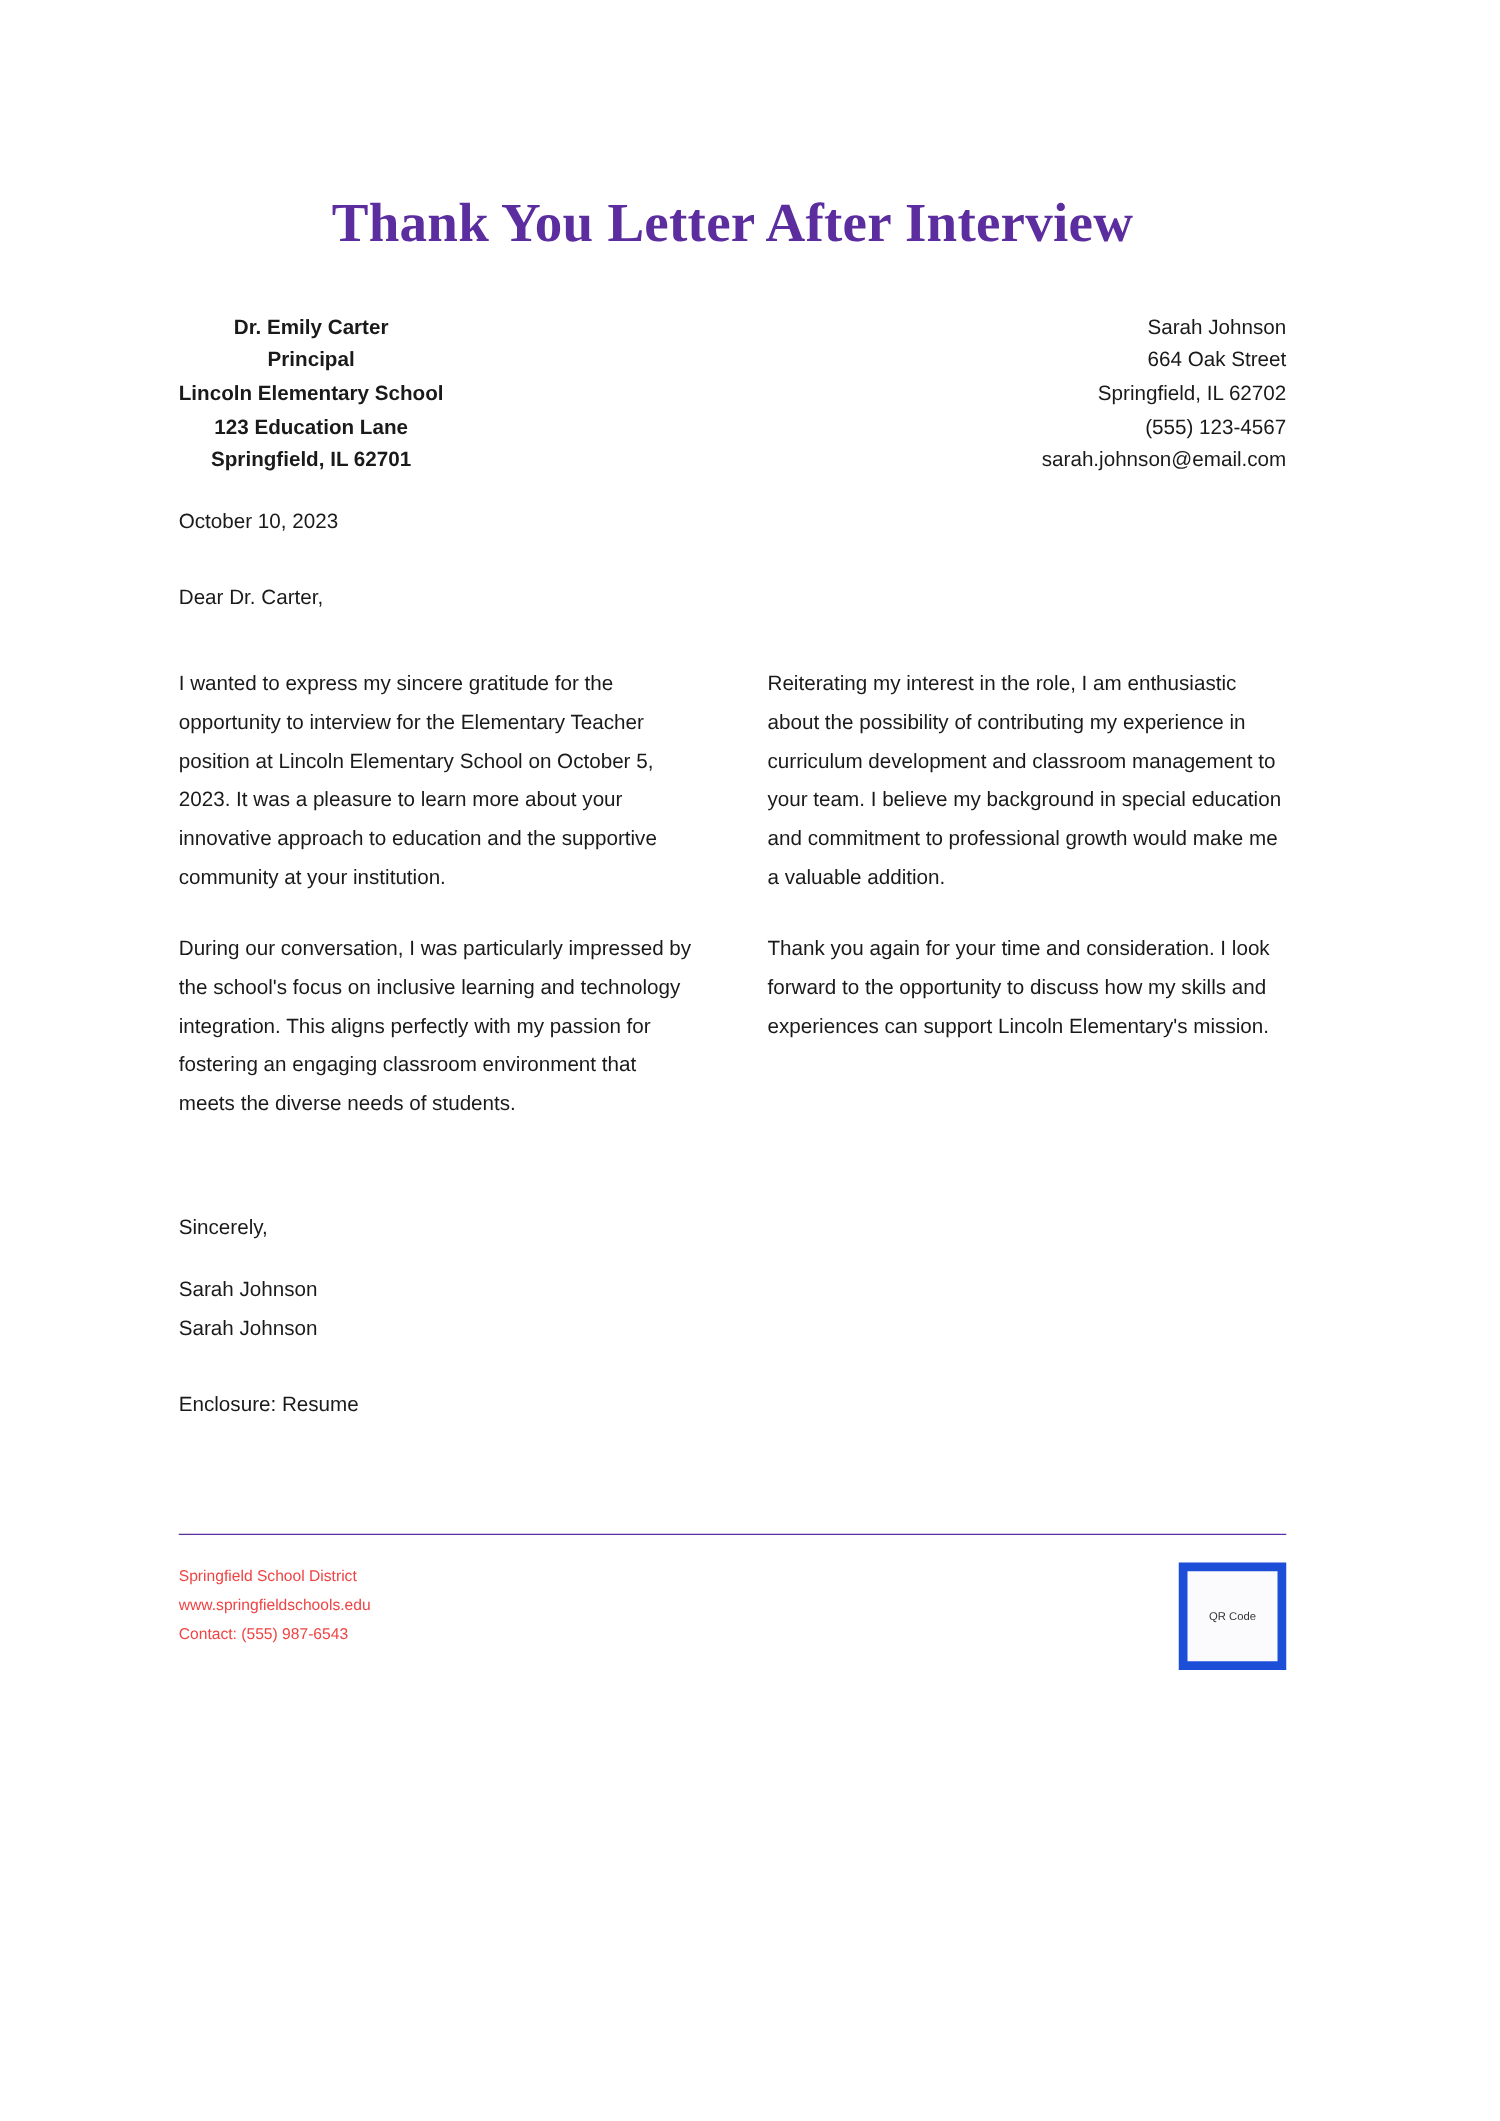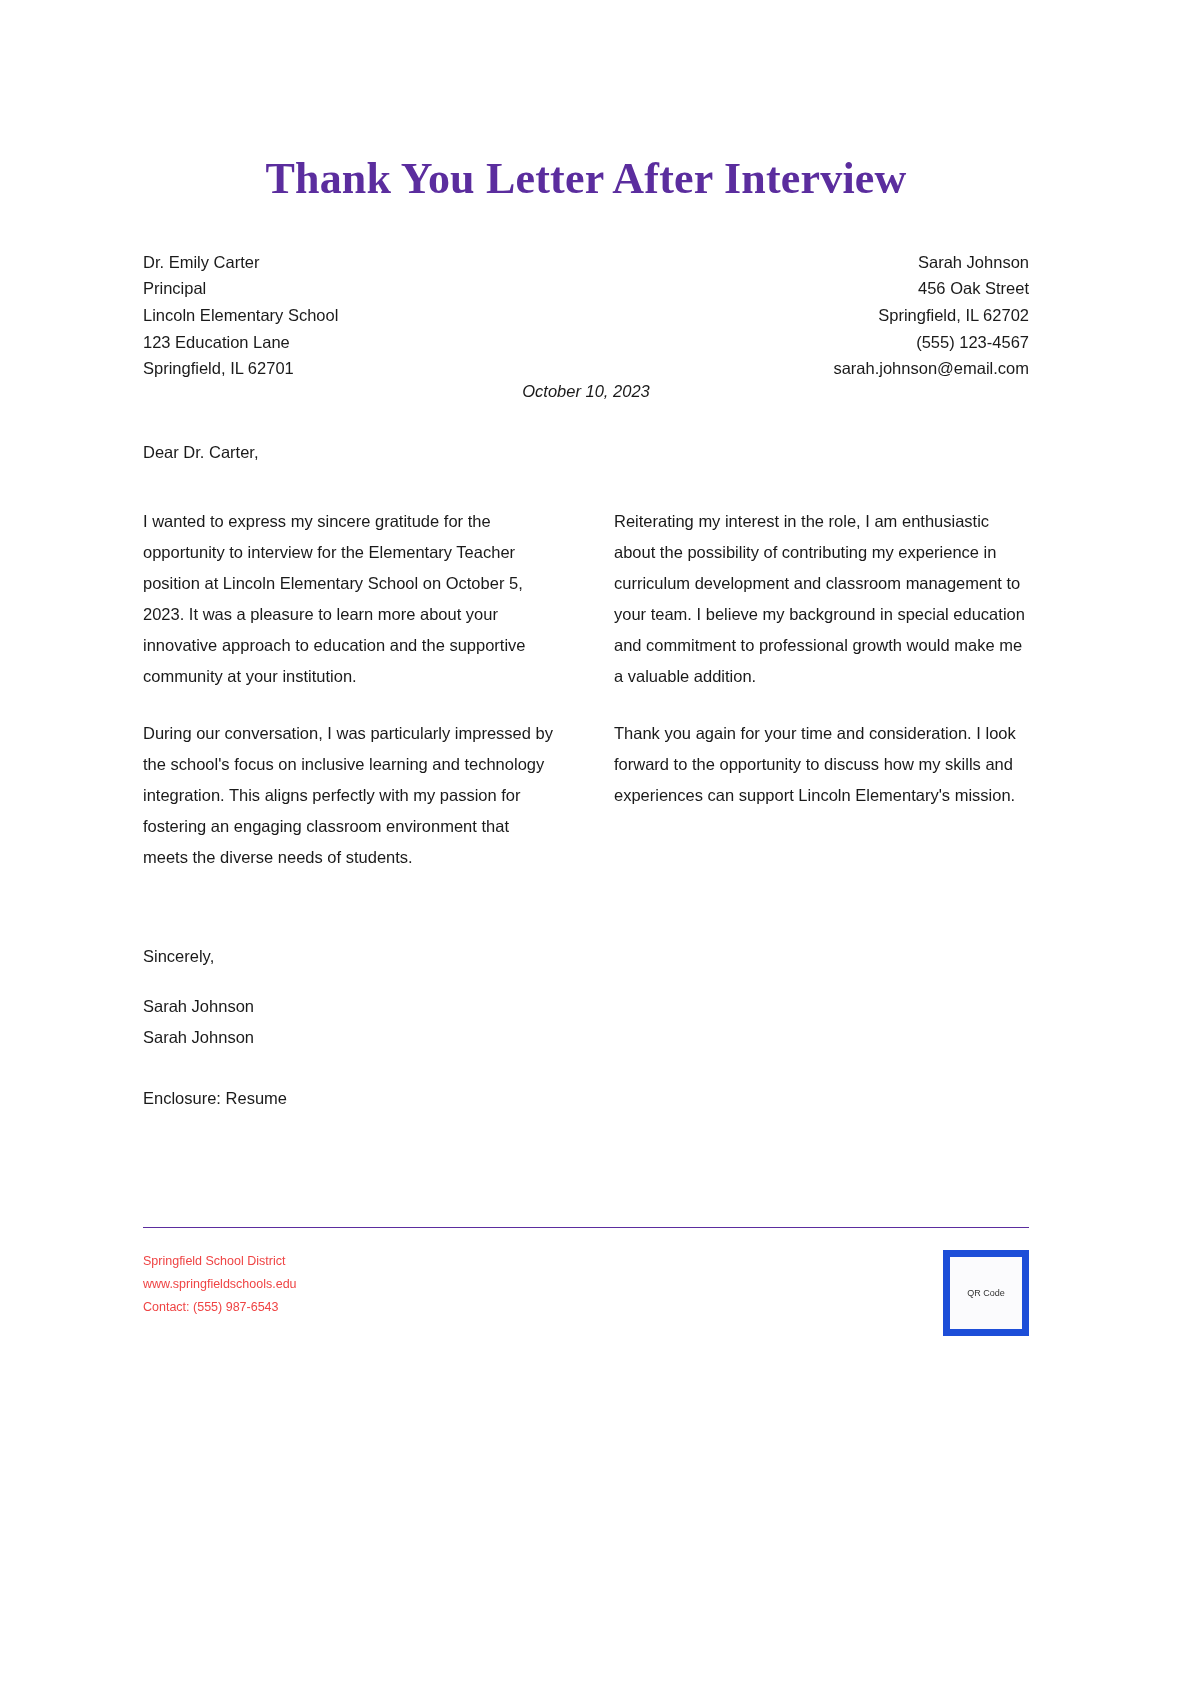--- a/index.html
+++ b/index.html
@@ -38,27 +38,27 @@
   .addresses {
     display: flex;
     justify-content: space-between;
     align-items: flex-start;
     margin-top: 44px;
   }
   .addr-block {
     font-size: 16.5px;
     line-height: 1.62;
   }
-  .addr-left { text-align: left; }
+  .addr-left { text-align: center; font-weight: bold; }
   .addr-right { text-align: right; }
   .addr-line { white-space: nowrap; }
   .date-line {
-    text-align: center;
+    text-align: left;
     font-size: 16.5px;
-    font-style: italic;
+    margin-top: 26px;
   }
   .salutation {
     font-size: 16.5px;
     margin-top: 42px;
   }
   .body-cols {
     display: flex;
     gap: 56px;
     margin-top: 44px;
   }
@@ -132,21 +132,21 @@
   <div class="addresses">
     <div class="addr-block addr-left">
       <div class="addr-line">Dr. Emily Carter</div>
       <div class="addr-line">Principal</div>
       <div class="addr-line">Lincoln Elementary School</div>
       <div class="addr-line">123 Education Lane</div>
       <div class="addr-line">Springfield, IL 62701</div>
     </div>
     <div class="addr-block addr-right">
       <div class="addr-line">Sarah Johnson</div>
-      <div class="addr-line">456 Oak Street</div>
+      <div class="addr-line">664 Oak Street</div>
       <div class="addr-line">Springfield, IL 62702</div>
       <div class="addr-line">(555) 123-4567</div>
       <div class="addr-line">sarah.johnson@email.com</div>
     </div>
   </div>
 
   <div class="date-line">October 10, 2023</div>
 
   <div class="salutation">Dear Dr. Carter,</div>
 

